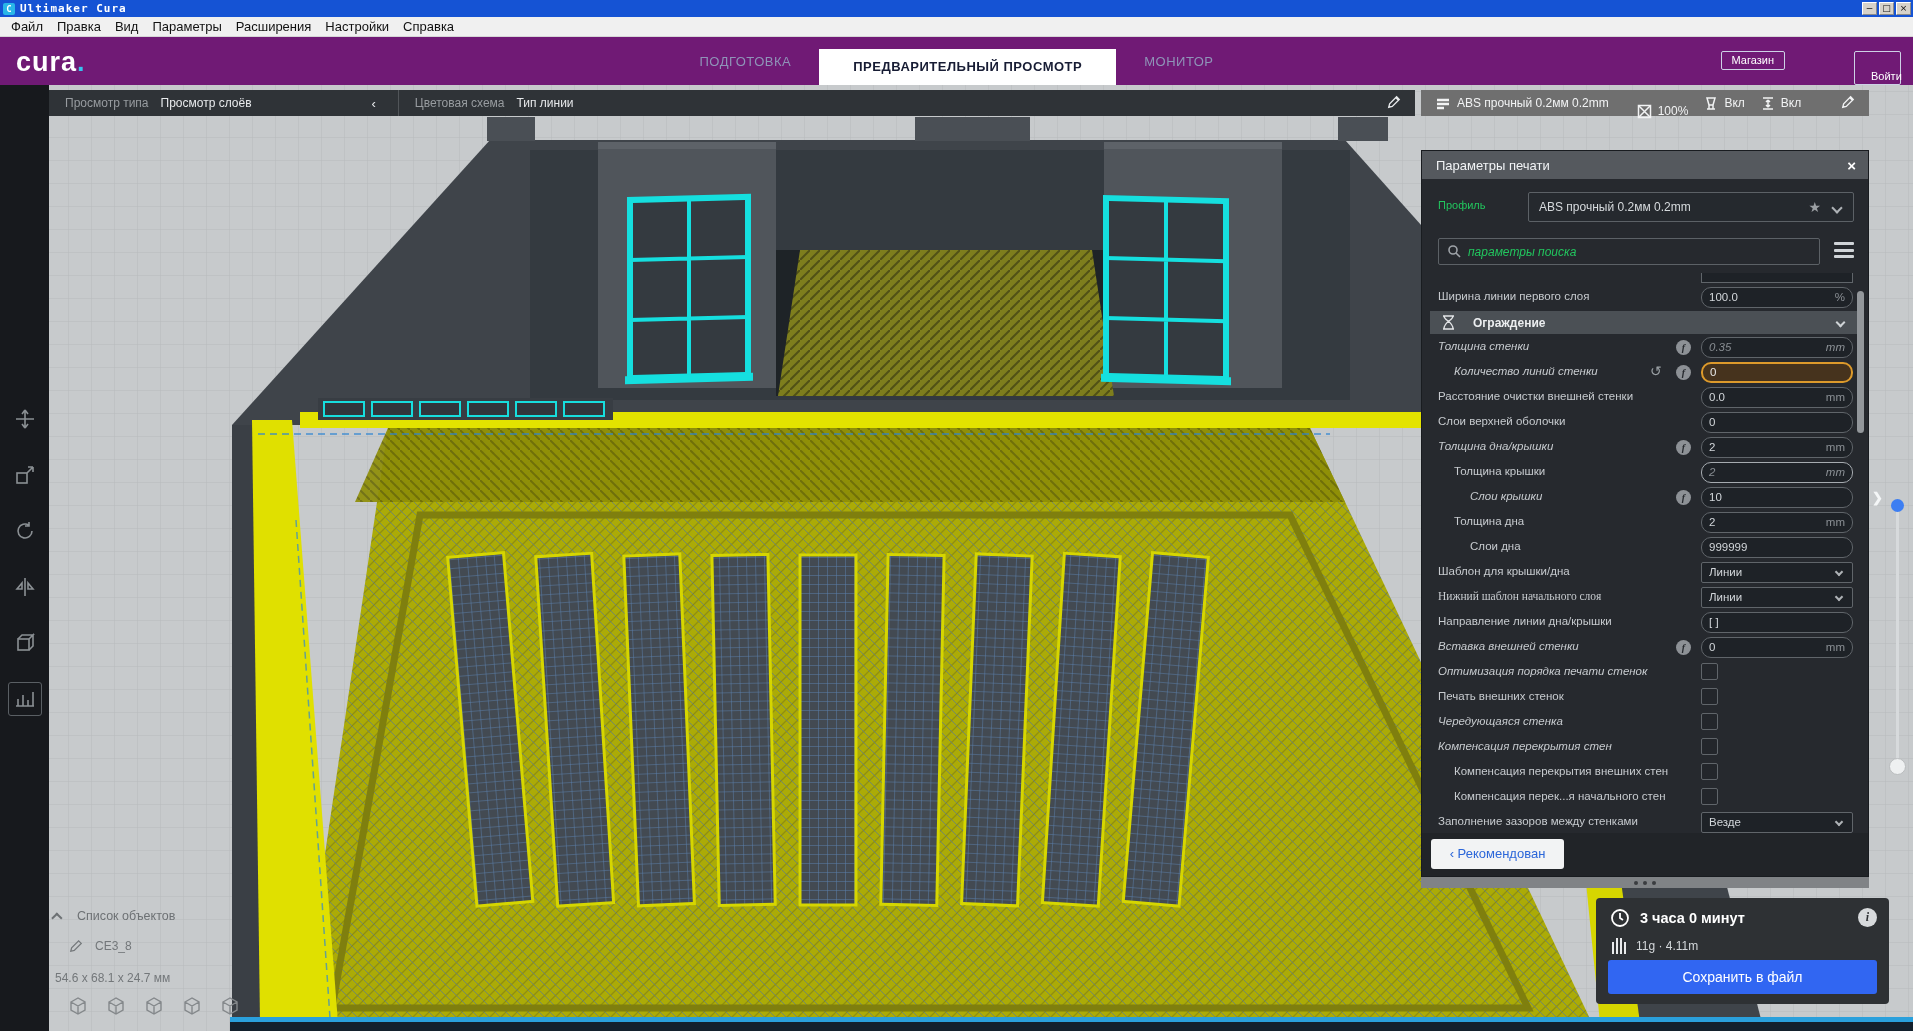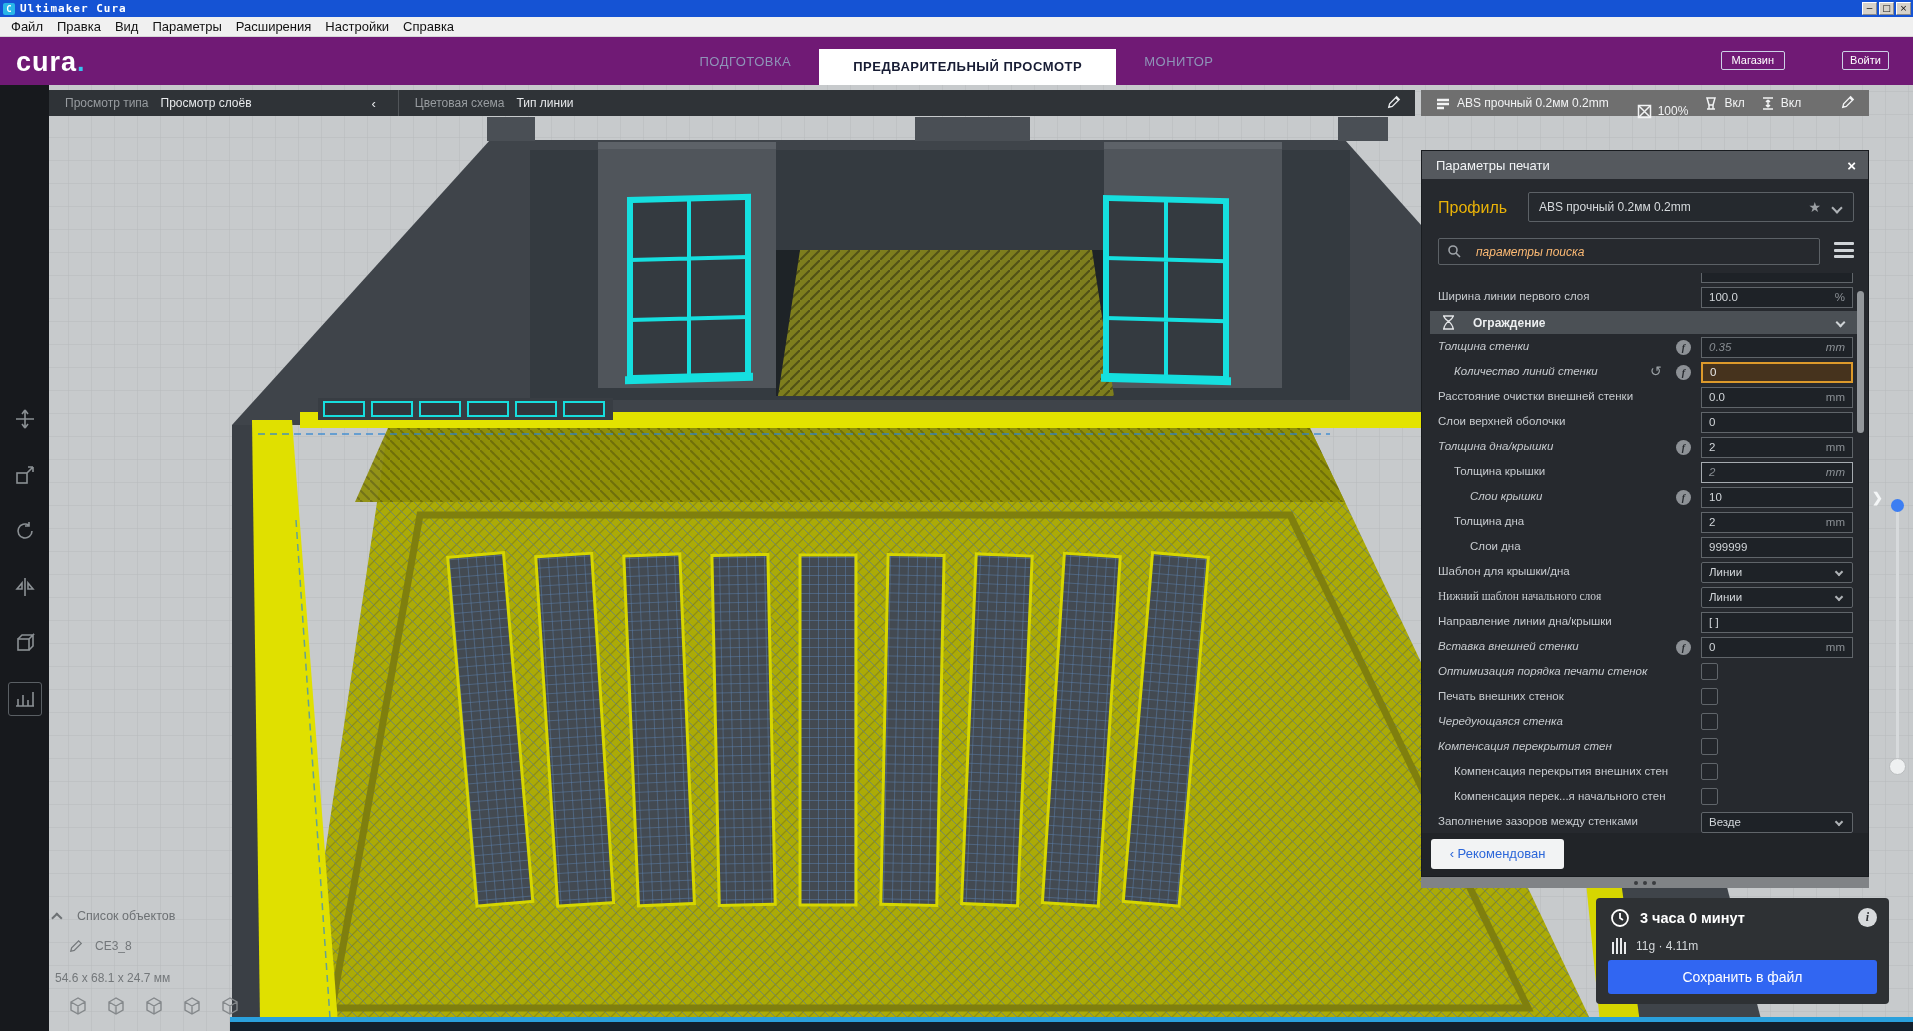--- a/index.html
+++ b/index.html
@@ -45,36 +45,36 @@
   .sumbar { left:1421px; top:90px; width:448px; height:26px; background:#6f6f6f; display:flex; align-items:center; color:#f2f3f4; font-size:12px; }
   .sumbar .seg { display:flex; align-items:center; gap:6px; }
   .sumbar svg { stroke:#f2f3f4; fill:none; stroke-width:1.5; }
 
   
   .panel { left:1421px; top:150px; width:448px; height:727px; background:#26292e; border:1px solid #191c20; }
   .panelhdr { position:absolute; left:0; top:0; width:100%; height:28px; background:#55595e; display:flex; align-items:center; }
   .panelhdr .t { color:#f2f4f6; font-size:13px; margin-left:14px; }
   .panelhdr .x { margin-left:auto; margin-right:12px; color:#fff; font-size:15px; font-weight:bold; }
   .profrow { position:absolute; left:0; top:28px; width:100%; height:54px; }
-  .profrow .lbl { position:absolute; left:16px; top:20px; color:#eab308; font-size:16px; }
+  .profrow .lbl { position:absolute; left:16px; top:20px; color:#22c55e; font-size:11px; }
   .profdd { position:absolute; left:106px; top:13px; width:326px; height:30px; background:#25292e; border:1px solid #5c6166; border-radius:2px; color:#d6dadd; font-size:12px; line-height:28px; padding-left:10px; }
   .profdd .star { position:absolute; right:32px; top:0; color:#9b9fa3; font-size:14px; }
   .profdd .chev { position:absolute; right:12px; top:11px; width:8px; height:8px; border-right:2px solid #aeb2b6; border-bottom:2px solid #aeb2b6; transform:rotate(45deg); }
   .searchrow { position:absolute; left:0; top:82px; width:100%; height:40px; }
   .searchbox { position:absolute; left:16px; top:5px; width:382px; height:27px; border:1px solid #5c6166; border-radius:2px; display:flex; align-items:center; }
-  .searchbox .ph { color:#fdba74; font-size:12px; font-style:italic; margin-left:14px; }
+  .searchbox .ph { color:#22c55e; font-size:12px; font-style:italic; margin-left:6px; }
   .burger { position:absolute; right:14px; top:9px; width:20px; height:16px; display:flex; flex-direction:column; justify-content:space-between; }
   .burger i { display:block; height:3px; background:#d0d4d8; border-radius:1px; }
 
   .rows { position:absolute; left:0; top:122px; right:0; bottom:43px; overflow:hidden; padding-top:12px; }
   .sliver { position:absolute; left:279px; top:0; width:152px; height:10px; border:1px solid #60656a; border-top:none; background:#1e2227; }
   .srow { position:relative; height:25px; }
   .srow .lab { position:absolute; top:5px; color:#c7cbcf; font-size:11.5px; white-space:nowrap; }
   .srow .lab.it { font-style:italic; }
-  .fld { position:absolute; left:279px; top:2px; width:152px; height:21px; background:#1e2227; border:1px solid #60656a; border-radius:0; font-size:11.5px; color:#d2d6da; line-height:19px; padding-left:7px; }
+  .fld { position:absolute; left:279px; top:2px; width:152px; height:21px; background:#1e2227; border:1px solid #60656a; border-radius:10px; font-size:11.5px; color:#d2d6da; line-height:19px; padding-left:7px; }
   .fld .unit { position:absolute; right:7px; color:#8b9095; }
   .fld.dim { color:#878c91; font-style:italic; }
   .fld.hl { border-color:#a6abb0; }
   .fld.focused { border:2px solid #dd9a2b; background:#46331d; line-height:17px; color:#e8e8e8; }
   .sel { position:absolute; left:279px; top:2px; width:152px; height:21px; background:#1e2227; border:1px solid #60656a; border-radius:2px; font-size:11.5px; color:#d2d6da; line-height:19px; padding-left:7px; }
   .sel .chev { position:absolute; right:10px; top:6px; width:6px; height:6px; border-right:2px solid #aeb2b6; border-bottom:2px solid #aeb2b6; transform:rotate(45deg); }
   .cbox { position:absolute; left:279px; top:3px; width:17px; height:17px; border:1px solid #60656a; border-radius:2px; background:#23262b; }
   .ico-info { position:absolute; left:254px; top:5px; width:15px; height:15px; border-radius:50%; background:#8d9196; color:#26292e; font:italic bold 10px/15px "Liberation Serif",serif; text-align:center; }
   .ico-revert { position:absolute; left:228px; top:3px; color:#9aa0a4; font-size:14px; }
   .secbar { position:absolute; left:8px; right:8px; top:1px; height:23px; background:#4b5055; display:flex; align-items:center; }
@@ -232,21 +232,21 @@
   </div>
 
 <div class="abs appheader">
   <div class="logo"><span>cura</span><span class="dot">.</span></div>
   <div class="tabs" id="tabs">
       <span class="tab">ПОДГОТОВКА</span>
       <span class="tab active">ПРЕДВАРИТЕЛЬНЫЙ ПРОСМОТР</span>
       <span class="tab">МОНИТОР</span>
     </div>
   <div class="hdrbtn" style="right:128px;">Магазин</div>
-  <div class="hdrbtn" style="right:24px;width:47px;padding:0;text-align:center;">Войти</div>
+  <div class="hdrbtn" style="right:12px;width:47px;padding:16px;text-align:center;">Войти</div>
 </div>
 
 <div class="abs leftstrip">
   <div class="toolbtn" style="top:317px;">
     <svg width="24" height="24">
         <path d="M12 3 V21 M3 12 H21 M12 3 l-3 4 M12 3 l3 4 M12 21 l-3 -4 M12 21 l3 -4"></path>
       </svg>
   </div>
   <div class="toolbtn" style="top:373px;">
     <svg width="24" height="24">

